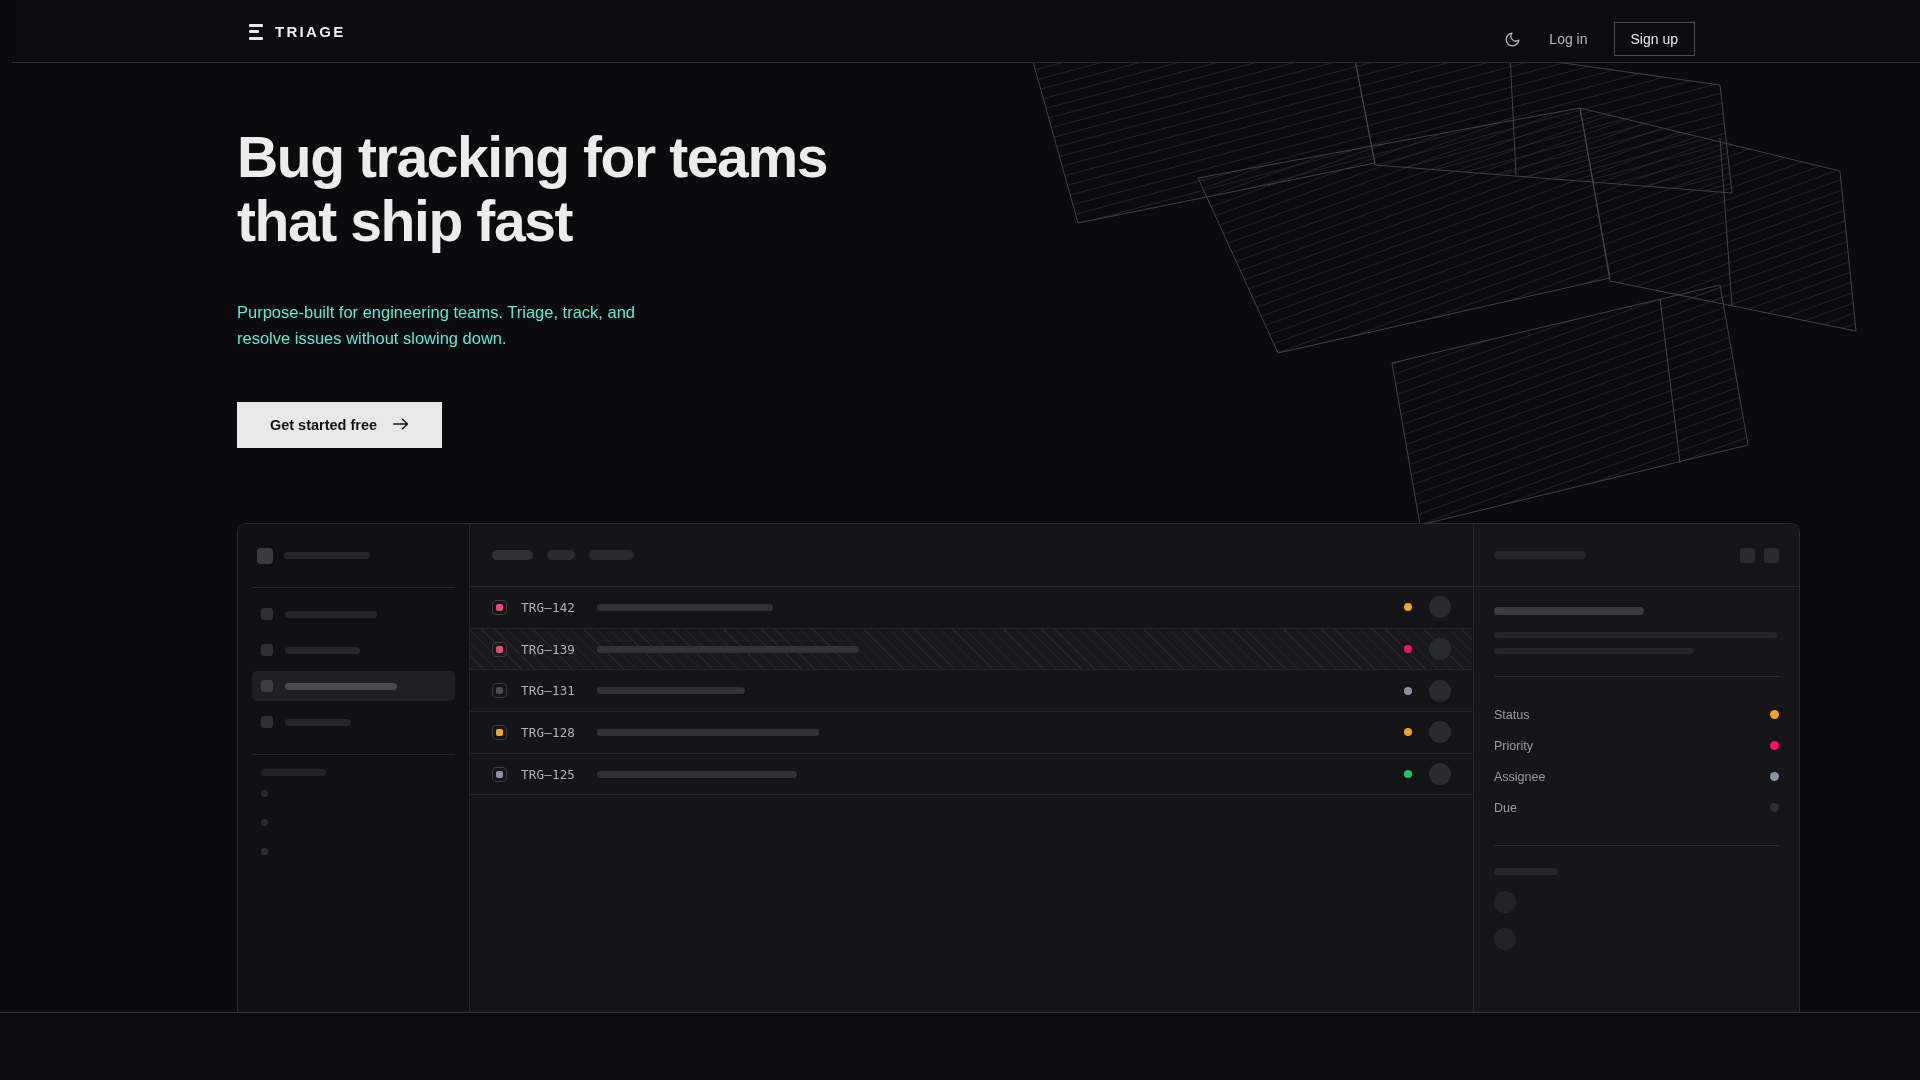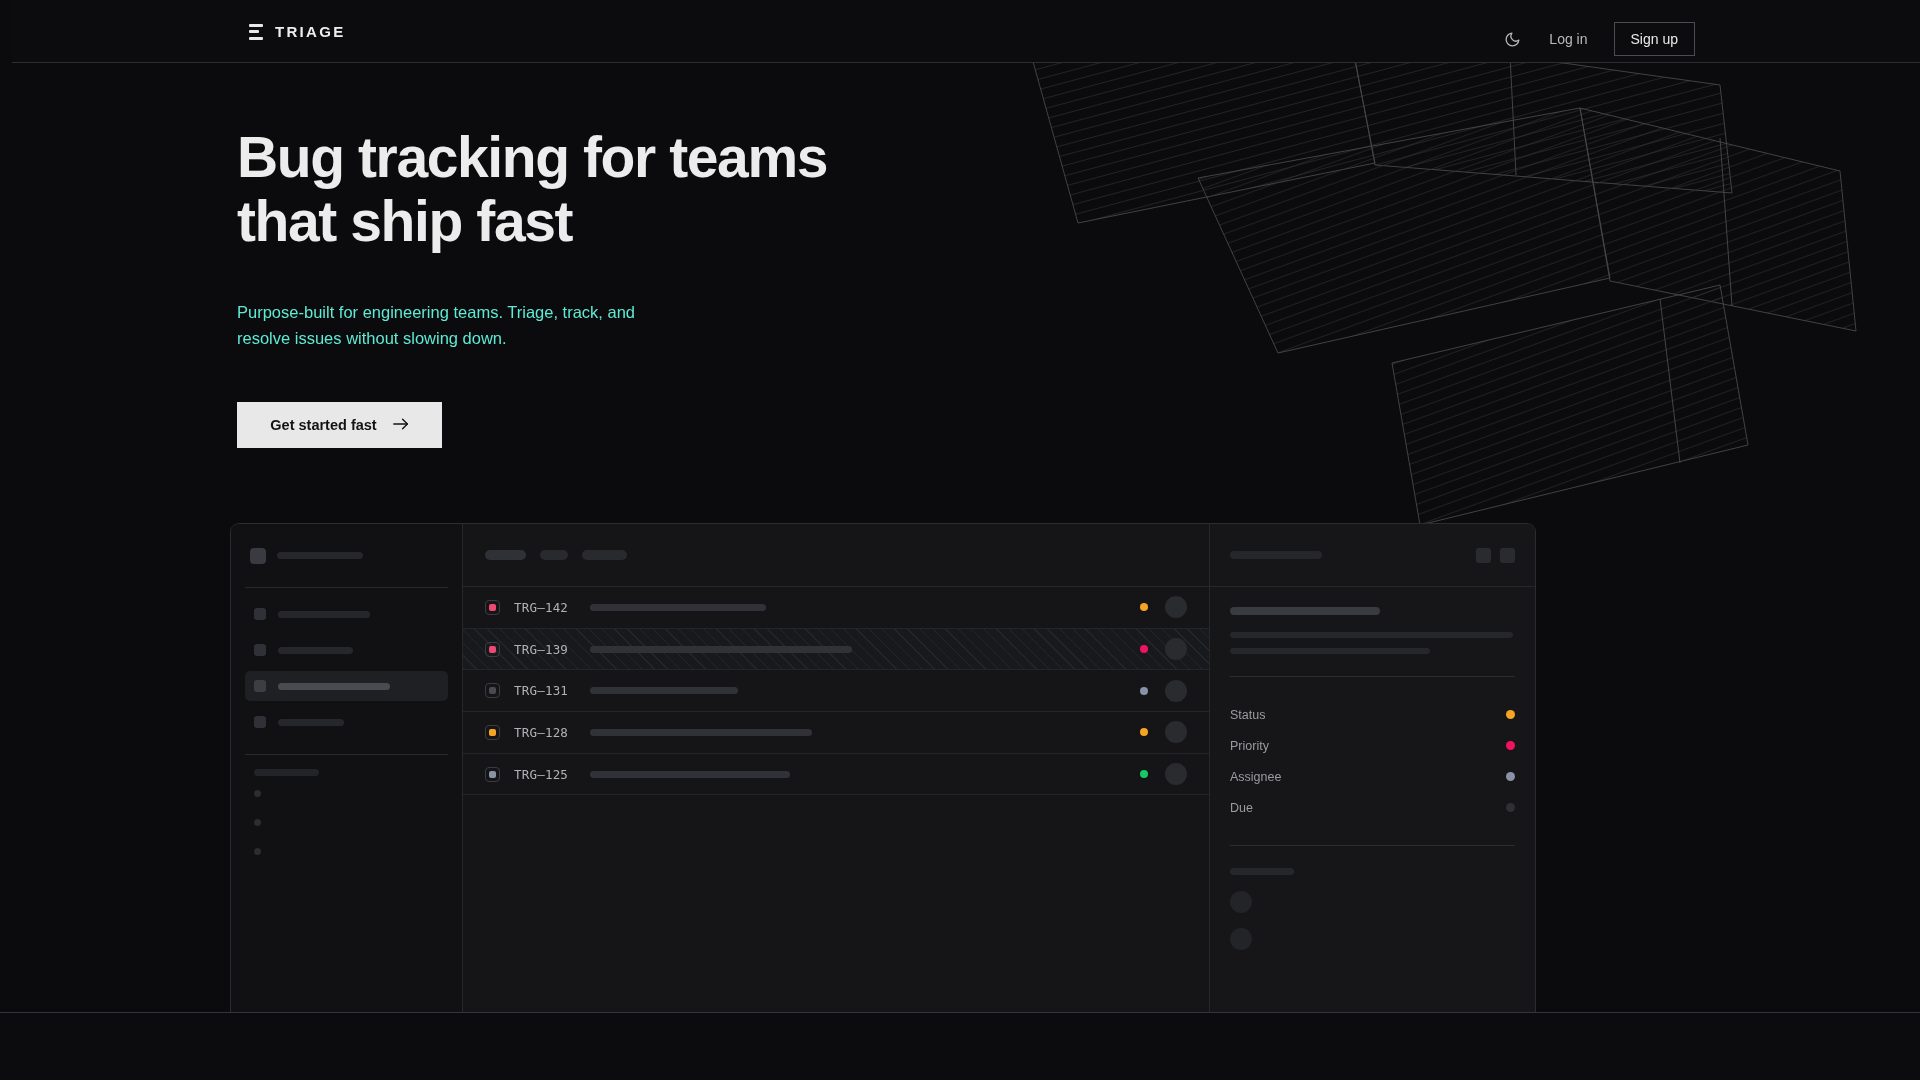--- a/index.html
+++ b/index.html
@@ -92,22 +92,22 @@
     display:inline-flex;align-items:center;gap:16px;
     background:var(--btn-bg);color:var(--btn-text);
     font-size:14.5px;font-weight:700;
     padding:0 22px;height:46px;min-width:205px;
     border:0;cursor:pointer;font-family:inherit;
     justify-content:center;
   }
 
   
   .mock{
-    position:absolute;left:230px;top:523px;
-    width:1306px;height:490px;
+    position:absolute;left:237px;top:523px;
+    width:1563px;height:490px;
     background:var(--card-bg);
     border:1px solid #2b2c2f;
     border-bottom:none;
     border-radius:9px 9px 0 0;
     display:flex;overflow:hidden;z-index:10;
   }
   
   .m-side{
     width:232px;flex:0 0 232px;
     border-right:1px solid #262729;
@@ -268,21 +268,21 @@
 <section class="hero">
   <h1>
     <span>Bug tracking for teams</span><br>
     <span>that ship fast</span>
   </h1>
   <p>
     <span>Purpose-built for engineering teams. Triage, track, and</span><br>
     <span>resolve issues without slowing down.</span>
   </p>
   <button class="cta">
-    <span>Get started fast</span>
+    <span>Get started free</span>
     <span>
       <svg width="16" height="14" viewBox="0 0 20 16" fill="none" stroke="#131316" stroke-width="1.7" stroke-linecap="round" stroke-linejoin="round">
           <line x1="1" y1="8" x2="18" y2="8"></line>
           <polyline points="12,2 18,8 12,14"></polyline>
         </svg>
     </span>
   </button>
 </section>
 
 <section class="mock">

